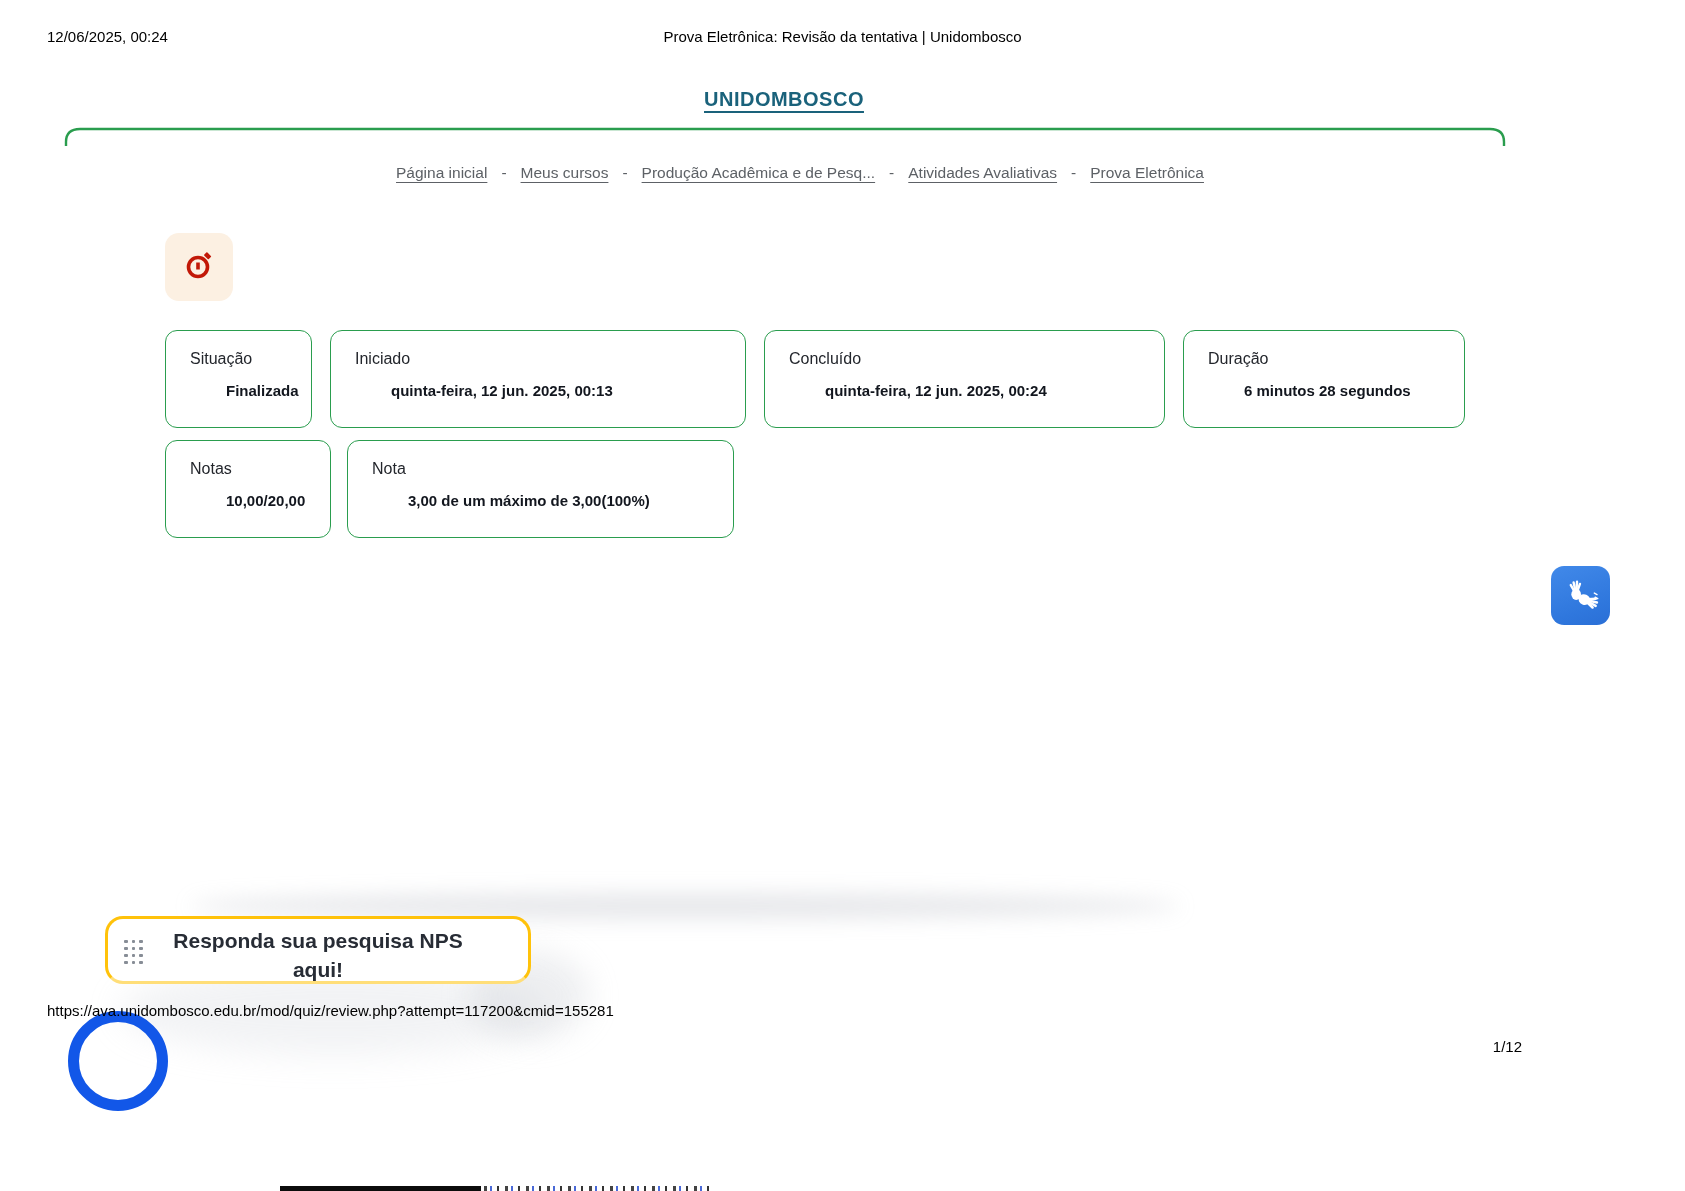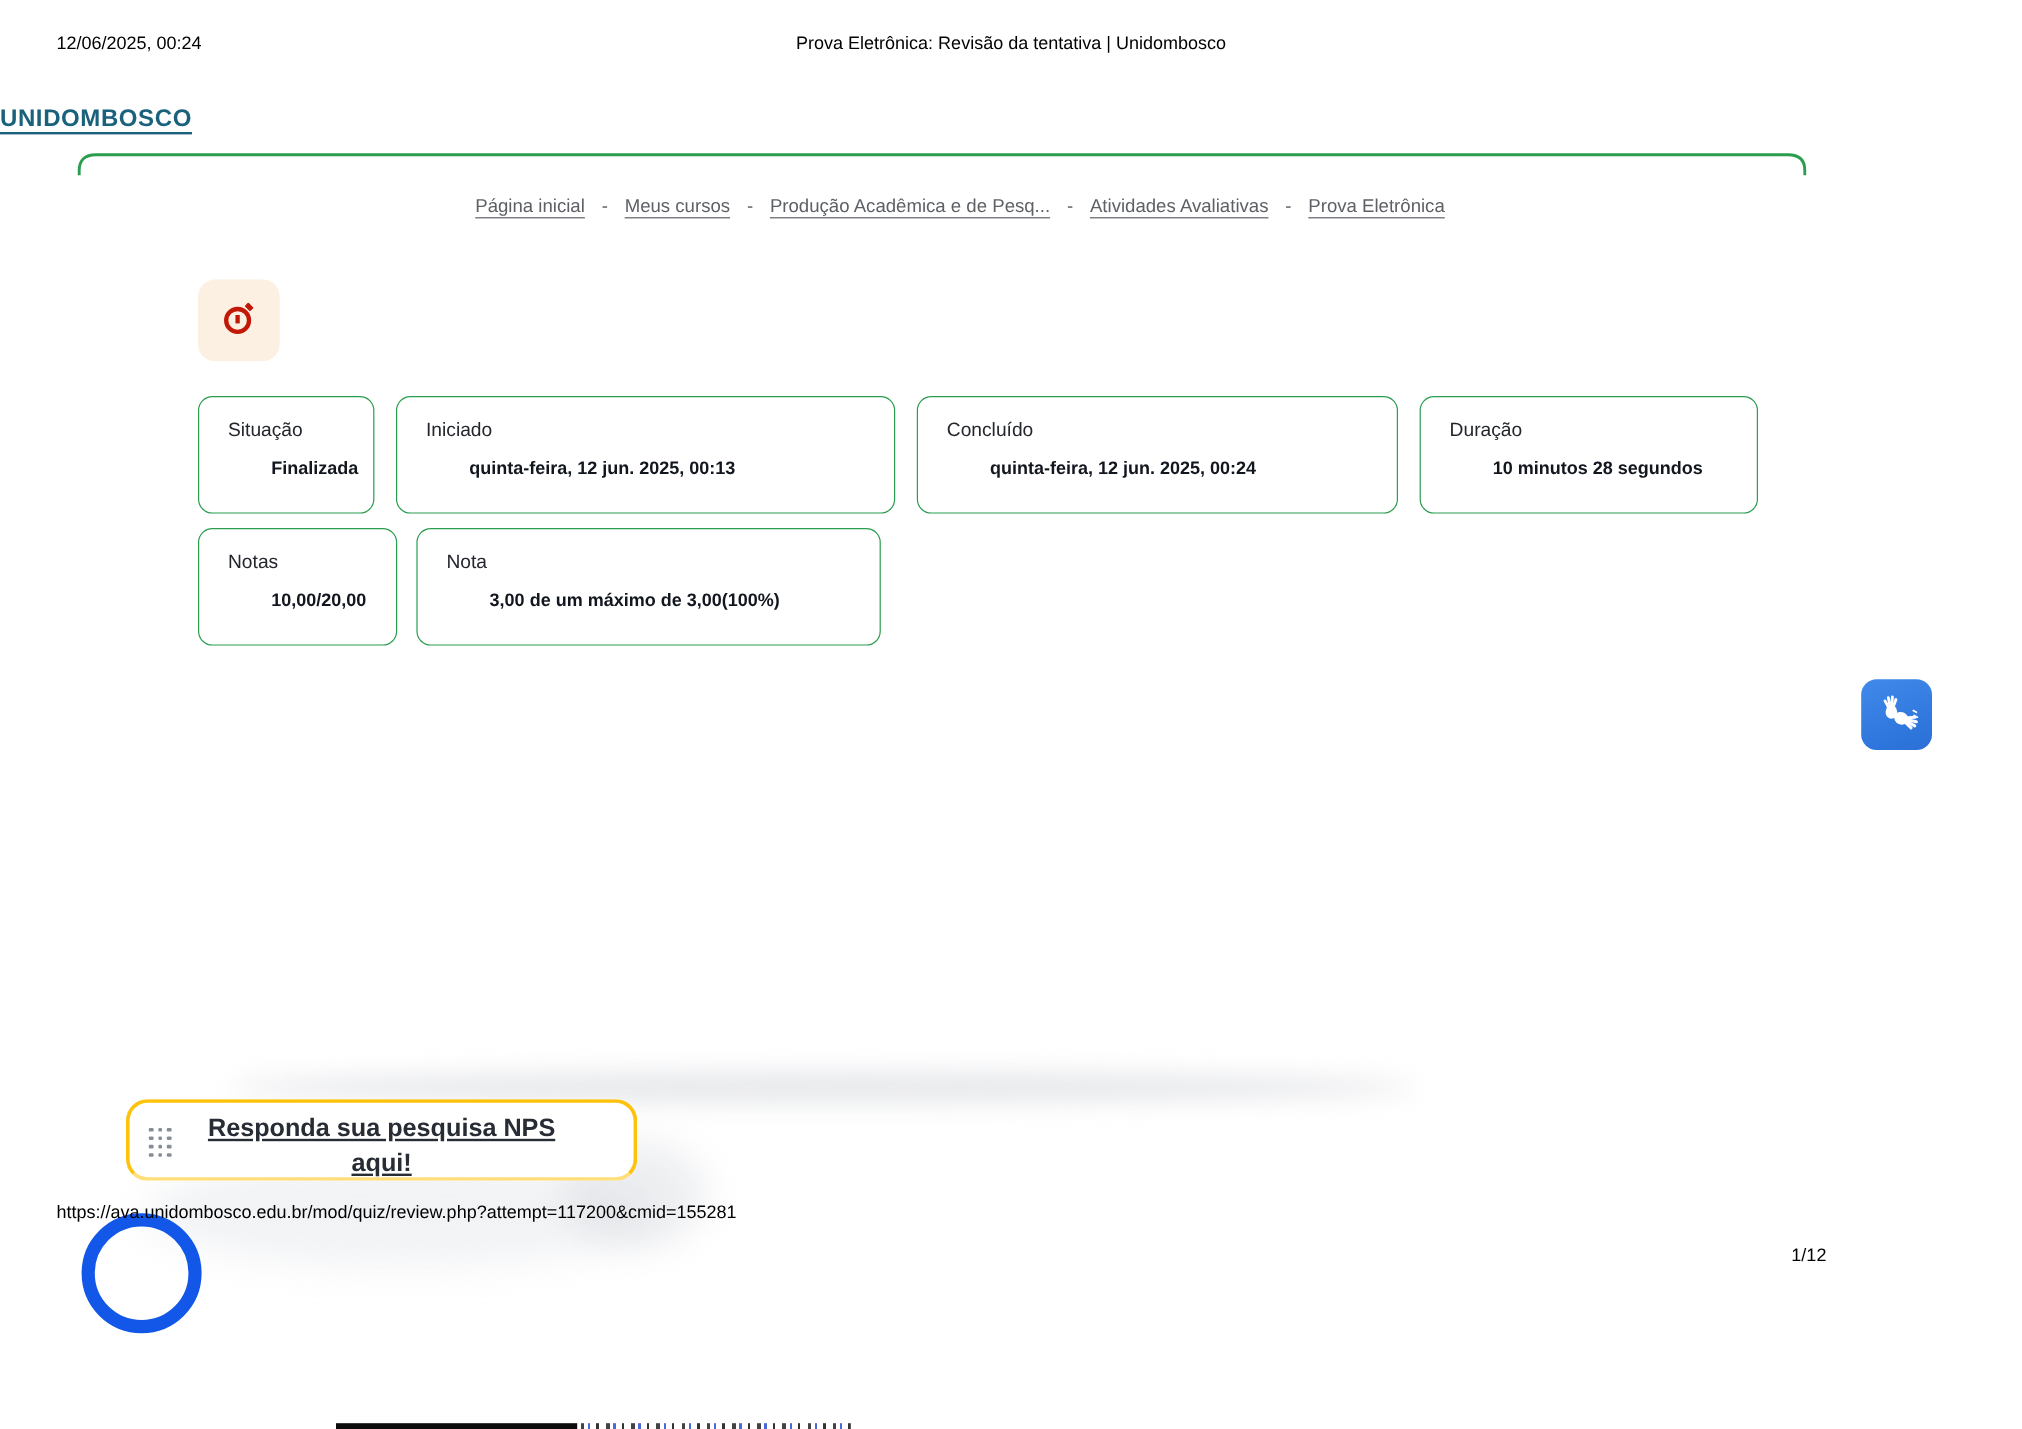--- a/index.html
+++ b/index.html
@@ -9,21 +9,21 @@
   }
   
   .print-text{position:absolute;font-size:15px;color:#000;white-space:nowrap;}
   .print-title{left:0;right:0;text-align:center;top:28px;}
   .print-ts{left:47px;top:28px;}
   .print-url{left:47px;top:1002px;}
   .print-page{right:163px;top:1038px;}
 
   
   .logo-link{
-    position:absolute;left:0;width:1568px;top:88px;
+    position:absolute;left:0;width:1568px;text-align:center;top:88px;
     font-size:20px;font-weight:bold;letter-spacing:.5px;color:#1a627b;
     text-decoration:underline;text-underline-offset:5px;text-decoration-thickness:2px;cursor:pointer;
   }
   
   .green-edge{position:absolute;left:0;top:126px;}
 
   
   .breadcrumb{
     position:absolute;left:0;width:1600px;top:164px;text-align:center;
     font-size:15.5px;color:#5d6166;
@@ -64,21 +64,21 @@
   .blob3{left:470px;top:950px;width:120px;height:90px;background:rgba(190,195,205,.25);filter:blur(14px);}
 
   
   .nps{
     position:absolute;left:105px;top:916px;width:426px;height:68px;box-sizing:border-box;
     border:3px solid #ffc20a;border-radius:18px;background:#fff;cursor:pointer;
     border-bottom-color:rgba(255,194,10,.55);
   }
   .nps-text{
     position:absolute;inset:0;padding-top:7px;text-align:center;
-    font-size:21px;line-height:29px;font-weight:bold;color:#272c35;text-decoration:underline;
+    font-size:21px;line-height:29px;font-weight:bold;color:#272c35;
   }
   .drag-handle{
     position:absolute;left:14px;top:19px;width:23px;height:28px;
     display:grid;grid-template-columns:repeat(3,1fr);grid-template-rows:repeat(4,1fr);
     cursor:grab;
   }
   .drag-handle i{width:3.4px;height:3.4px;background:#878d96;border-radius:1px;margin:auto;}
 
   
   .spinner{
@@ -130,21 +130,21 @@
     <div class="card w-b">
       <div class="label">Iniciado</div>
       <div class="value">quinta-feira, 12 jun. 2025, 00:13</div>
     </div>
     <div class="card w-c">
       <div class="label">Concluído</div>
       <div class="value">quinta-feira, 12 jun. 2025, 00:24</div>
     </div>
     <div class="card w-d">
       <div class="label">Duração</div>
-      <div class="value">10 minutos 28 segundos</div>
+      <div class="value">6 minutos 28 segundos</div>
     </div>
   </div>
 
   <div class="cards-row row2">
     <div class="card w-e">
       <div class="label">Notas</div>
       <div class="value">10,00/20,00</div>
     </div>
     <div class="card w-f">
       <div class="label">Nota</div>

